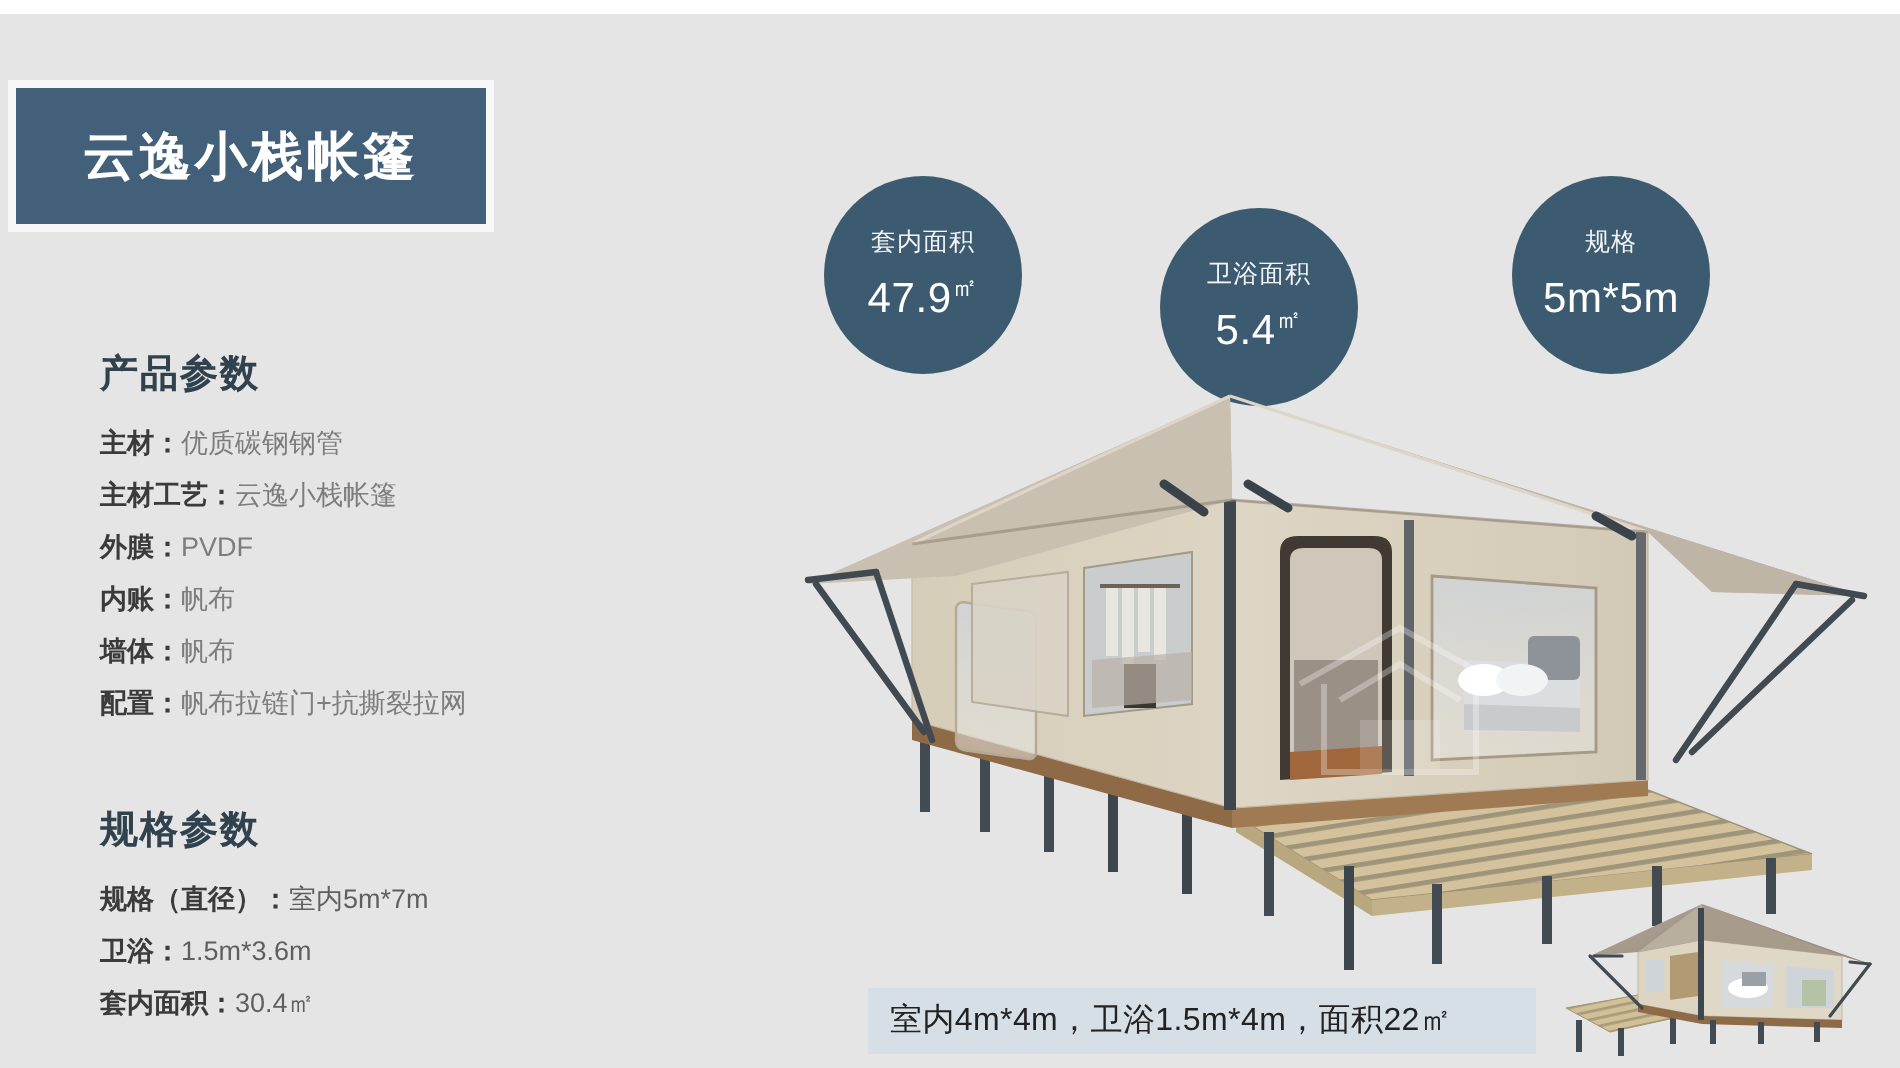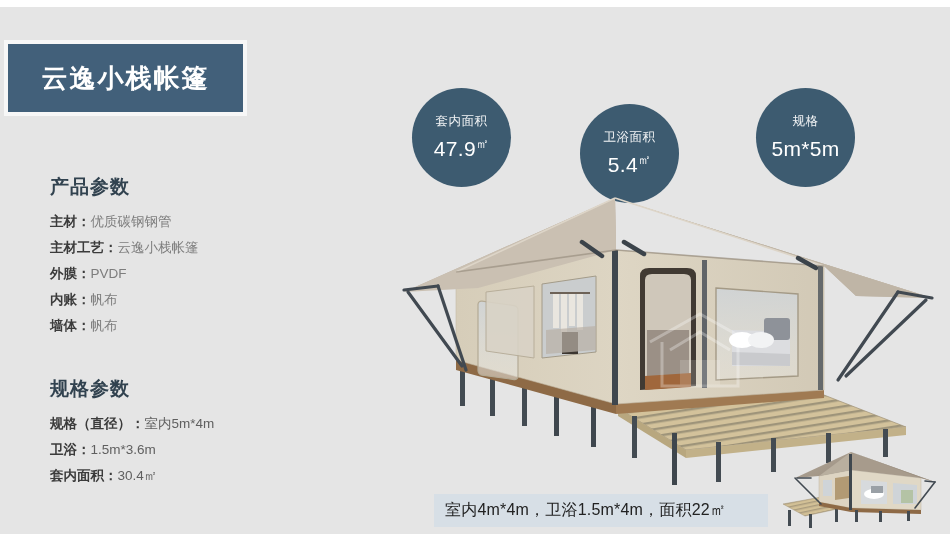--- a/index.html
+++ b/index.html
@@ -106,27 +106,30 @@
       </div>
       <div class="spec-row">
         <span class="spec-label">外膜：</span><span class="spec-value">PVDF</span>
       </div>
       <div class="spec-row">
         <span class="spec-label">内账：</span><span class="spec-value">帆布</span>
       </div>
       <div class="spec-row">
         <span class="spec-label">墙体：</span><span class="spec-value">帆布</span>
       </div>
+      <div class="spec-row">
+        <span class="spec-label">配置：</span><span class="spec-value">帆布拉链门+抗撕裂拉网</span>
+      </div>
     </div>
 
     <div id="spec-group-2">
       <div class="section-heading">规格参数</div>
 
       <div class="spec-row">
-        <span class="spec-label">规格（直径）：</span><span class="spec-value">室内5m*4m</span>
+        <span class="spec-label">规格（直径）：</span><span class="spec-value">室内5m*7m</span>
       </div>
       <div class="spec-row">
         <span class="spec-label">卫浴：</span><span class="spec-value">1.5m*3.6m</span>
       </div>
       <div class="spec-row">
         <span class="spec-label">套内面积：</span><span class="spec-value">30.4㎡</span>
       </div>
     </div>
 
   </div>

